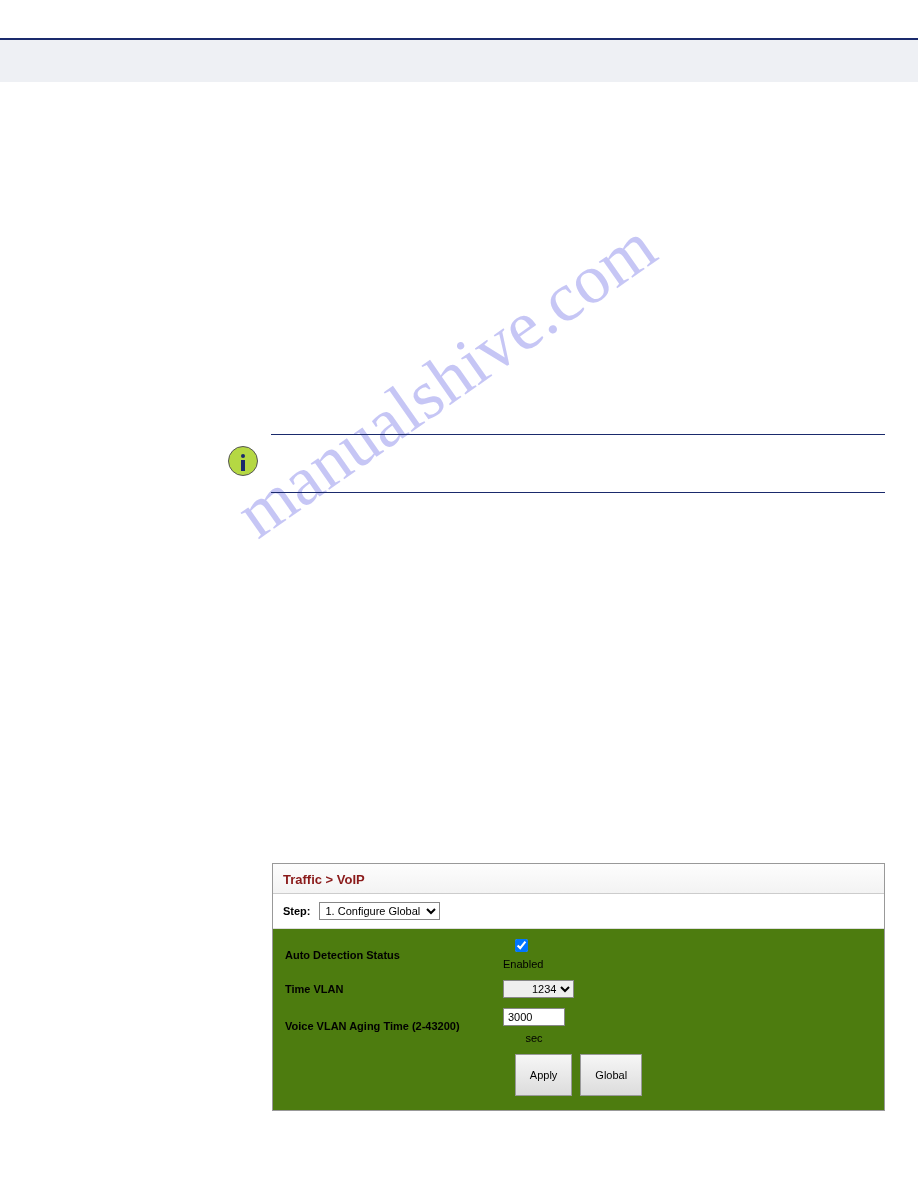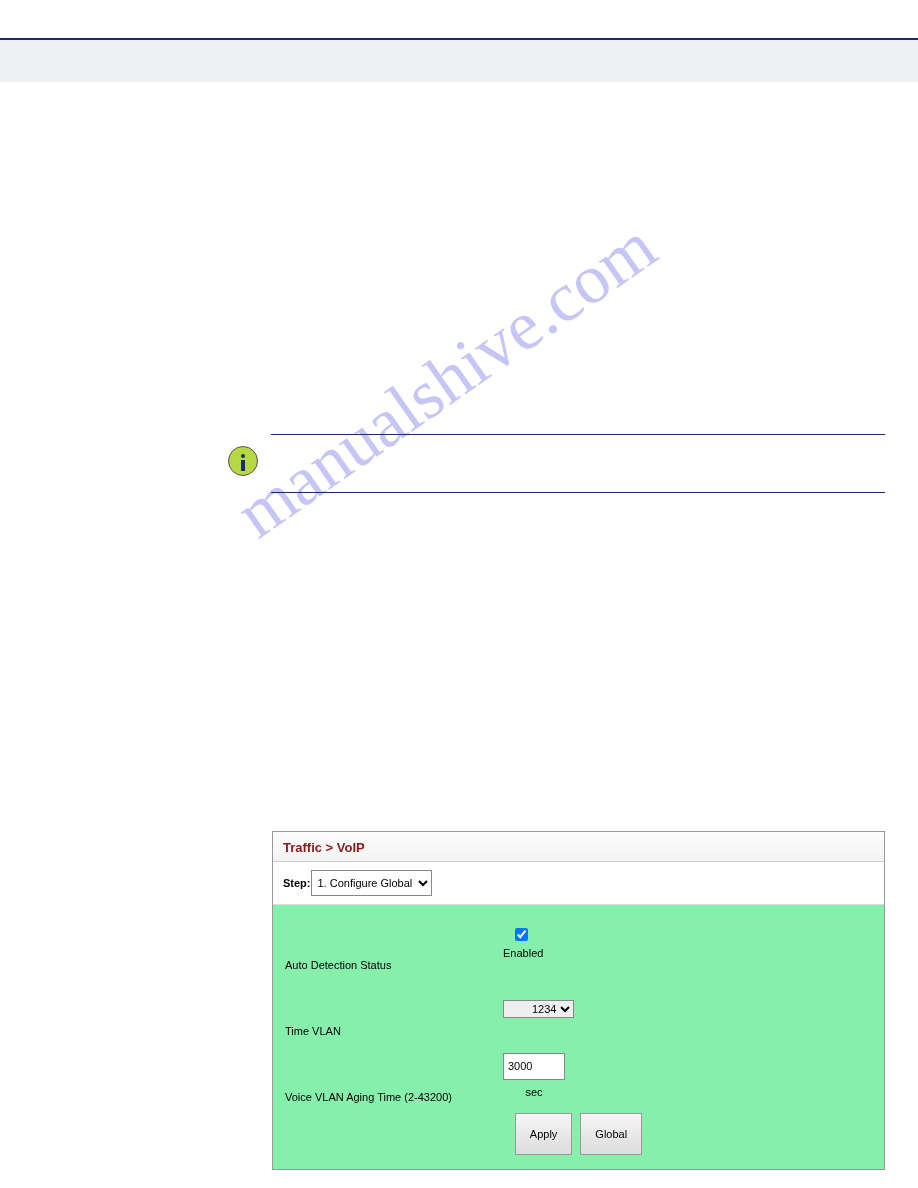--- a/index.html
+++ b/index.html
@@ -70,88 +70,88 @@
   }
   .note-rule-bottom {
     position: absolute;
     top: 492px;
     left: 271px;
     width: 614px;
     border-top: 1.5px solid #1a2a6c;
   }
   .panel {
     position: absolute;
-    top: 831px;
+    top: 863px;
     left: 272px;
     width: 613px;
     border: 1px solid #999;
-    background: #86efac;
+    background: #4d7c0f;
     font-size: 11px;
     z-index: 2;
   }
   .panel-title {
     padding: 8px 10px 6px 10px;
     color: #8a1a1a;
     font-weight: bold;
     font-size: 13px;
     border-bottom: 1px solid #ccc;
     background: linear-gradient(#fdfdfd, #f3f3f3);
   }
   .panel-step {
     padding: 8px 10px;
     display: flex;
     align-items: center;
+    gap: 8px;
     border-bottom: 1px solid #ddd;
     background: #fff;
   }
   .panel-step label {
     font-weight: bold;
     font-size: 11px;
   }
   .panel-step select {
     font-size: 11px;
     border: 1px solid #888;
     background: #fff;
-    height: 26px;
+    height: 18px;
     padding: 0 2px;
   }
   .panel-body {
     padding: 10px 12px 14px 12px;
   }
   .row {
     display: flex;
     align-items: center;
     margin-bottom: 10px;
   }
   .row .label {
     width: 218px;
-    font-weight: normal;
-    font-size: 11px;
-    margin-top: 44px;
+    font-weight: bold;
+    font-size: 11px;
   }
   .row .control {
     display: flex;
     align-items: center;
     gap: 6px;
     font-size: 11px;
     flex-direction: column;
   }
   .row input[type="checkbox"] {
     margin-right: 4px;
   }
   .row select {
     font-size: 11px;
     border: 1px solid #888;
     height: 18px;
     padding-left: 24px;
   }
   .row input[type="text"] {
     font-size: 11px;
     border: 1px solid #888;
-    height: 27px;
+    height: 18px;
     padding: 0 4px;
     width: 62px;
   }
   .btn-row {
     display: flex;
     justify-content: center;
     gap: 8px;
     margin-top: 6px;
   }
   .btn-row button {

